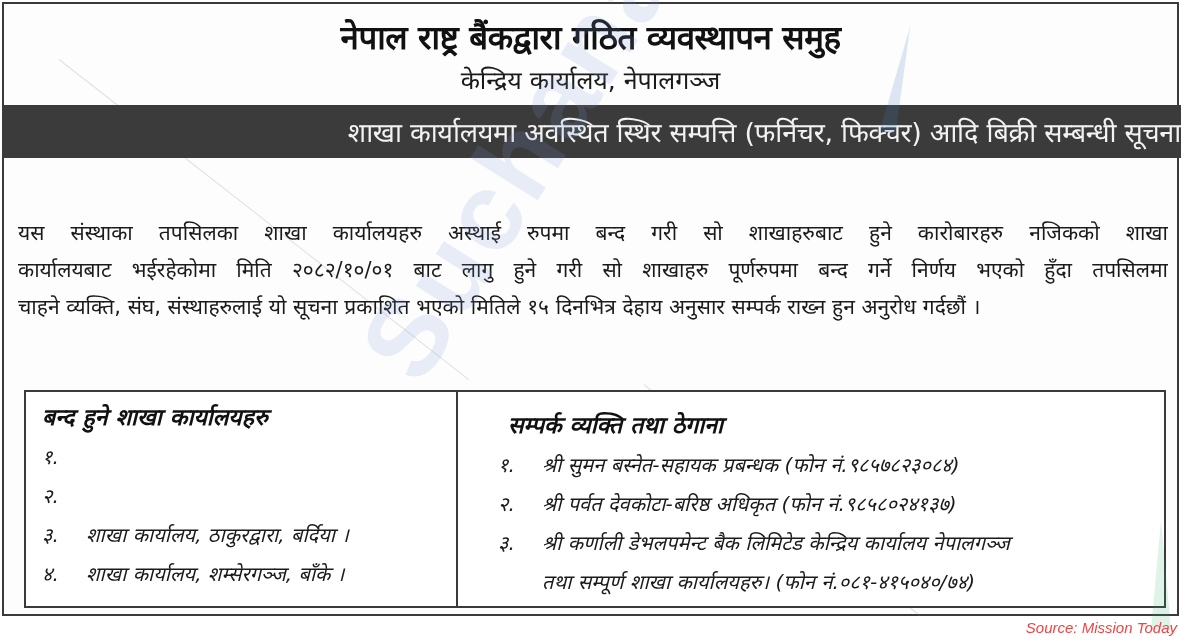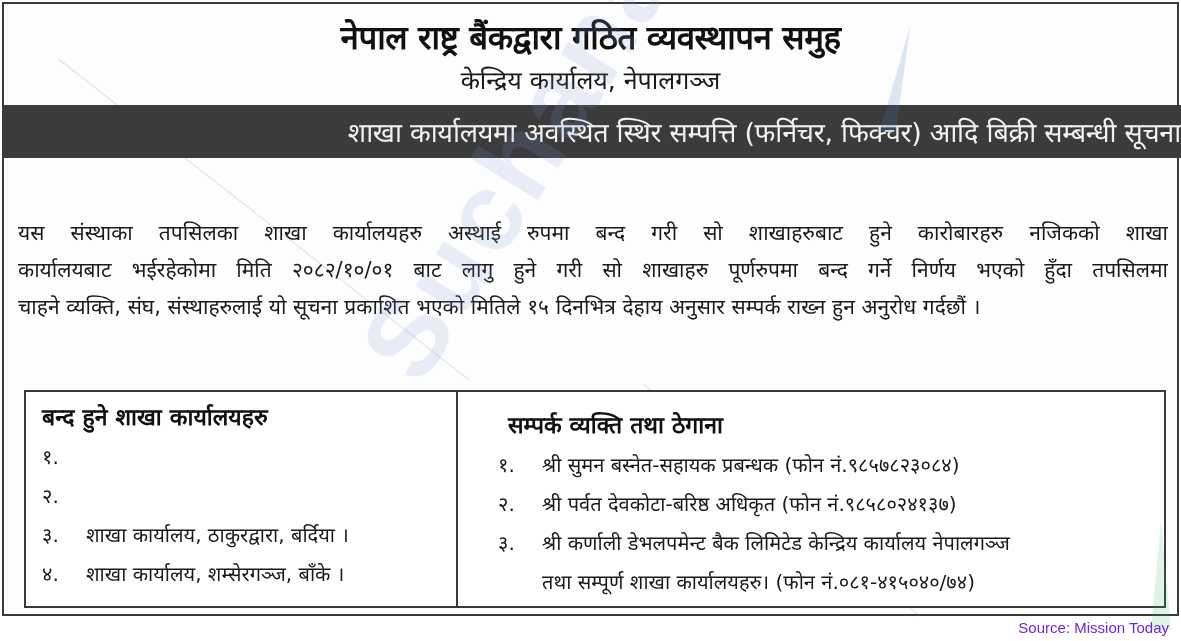--- a/index.html
+++ b/index.html
@@ -104,20 +104,21 @@
       overflow: hidden;
     }
     .body-line.last { text-align-last: left; }
     .table {
       position: absolute;
       left: 20px; top: 386px;
       width: 1142px; height: 218px;
       border: 2px solid #3a3a3a;
       display: flex;
       background: #ffffff;
+      font-style: italic;
     }
     .col-left {
       width: 432px;
       border-right: 2px solid #3a3a3a;
       padding: 8px 0 0 16px;
     }
     .col-right {
       flex: 1;
       padding: 16px 0 0 40px;
     }
@@ -138,24 +139,25 @@
       white-space: nowrap;
     }
     .row .num {
       width: 44px;
       flex: 0 0 44px;
     }
     .row .txt { flex: 1; }
     .row.cont { padding-left: 44px; }
     .source {
       position: absolute;
-      right: 12px; top: 619px;
+      right: 4px; top: 619px;
       font-family: "Liberation Sans", sans-serif;
+      font-style: italic;
       font-size: 15px;
-      color: #6d28d9;
+      color: #ef4444;
     }
     .diag-line {
       position: absolute;
       height: 1px;
       background: rgba(140, 140, 140, 0.25);
       transform-origin: left center;
       pointer-events: none;
     }
   </style>
 </head>

